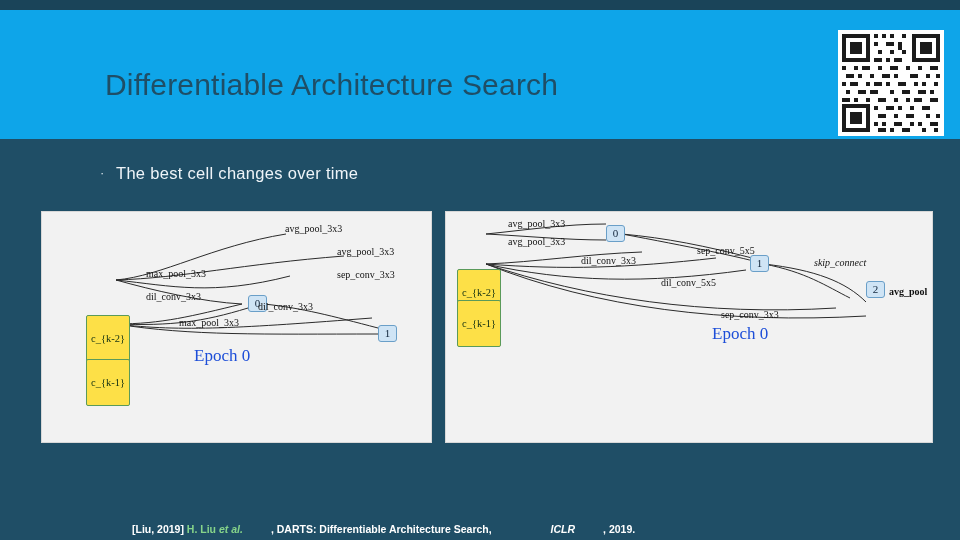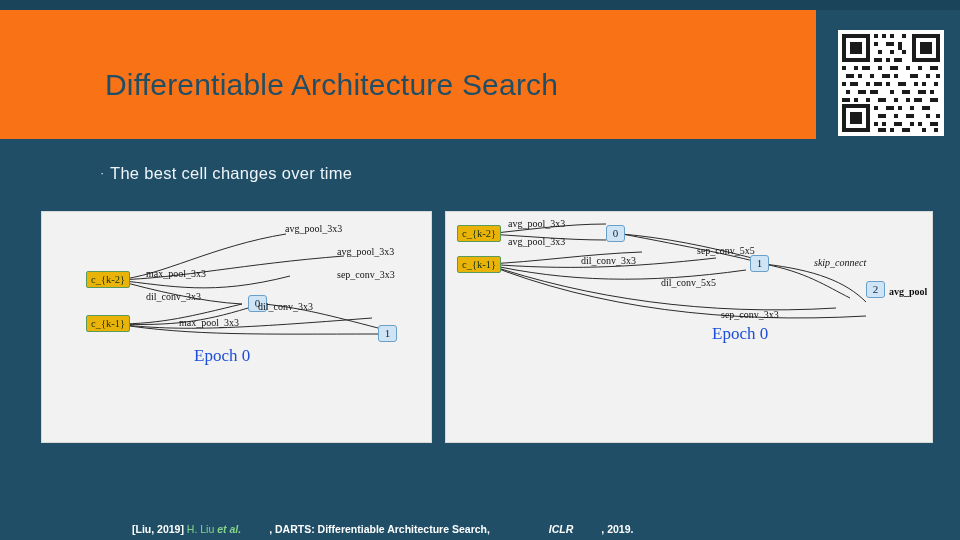--- a/index.html
+++ b/index.html
@@ -24,23 +24,23 @@
     left: 0;
     top: 0;
     width: 960px;
     height: 10px;
     background: #1a4459;
   }
   .title-band {
     position: absolute;
     left: 0;
     top: 10px;
-    width: 816px;
+    width: 960px;
     height: 129px;
-    background: #f97316;
+    background: #0ea5e9;
   }
   .slide-title {
     position: absolute;
     left: 105px;
     top: 58px;
     font-size: 30px;
     color: #1f4e66;
     font-family: "Liberation Sans", sans-serif;
     font-weight: 400;
     letter-spacing: 0.2px;
@@ -77,20 +77,21 @@
     color: #d7e3ea;
     font-size: 13px;
     line-height: 20px;
     text-align: left;
   }
   .bullet-text {
     color: #eef4f8;
     font-size: 16.5px;
     letter-spacing: 0.3px;
     white-space: nowrap;
+    margin-left: 6px;
   }
 
   .fig {
     position: absolute;
     top: 72px;
     background: #f2f2f2;
     border: 1px solid #d8d8d8;
     overflow: hidden;
   }
   .fig-left {
@@ -117,29 +118,30 @@
   }
   .op-label {
     position: absolute;
     font-family: "Liberation Serif", serif;
     font-size: 10px;
     color: #111111;
     white-space: nowrap;
   }
   .node-green {
     position: absolute;
-    background: #eab308;
+    background: #fde047;
     border: 1px solid #5a9a5a;
     border-radius: 2px;
     font-family: "Liberation Serif", serif;
     font-size: 10.5px;
     color: #123012;
-    padding: 1px 4px;
+    padding: 16px 4px;
     white-space: nowrap;
     line-height: 13px;
+    margin-top: 44px;
   }
   .node-blue {
     position: absolute;
     background: #cfe4f5;
     border: 1px solid #6a9fc8;
     border-radius: 3px;
     font-family: "Liberation Serif", serif;
     font-size: 11px;
     color: #10243a;
     width: 17px;
@@ -159,21 +161,21 @@
   .citation {
     position: absolute;
     left: 104px;
     top: 384px;
     font-size: 10.5px;
     white-space: nowrap;
     color: #ffffff;
     font-family: "Liberation Sans", sans-serif;
   }
   .cit-b { font-weight: bold; margin-left: 28px; }
-  .cit-green { color: #86d48a; font-weight: normal; }
+  .cit-green { color: #86d48a; font-weight: bold; }
   .cit-i { font-style: italic; padding-left: 28px; }
   .cit-green-i { color: #86d48a; font-style: italic; font-weight: bold; }
 </style>
 </head>
 <body>
 
 <div class="slide">
 
   <div class="top-strip"></div>
 

